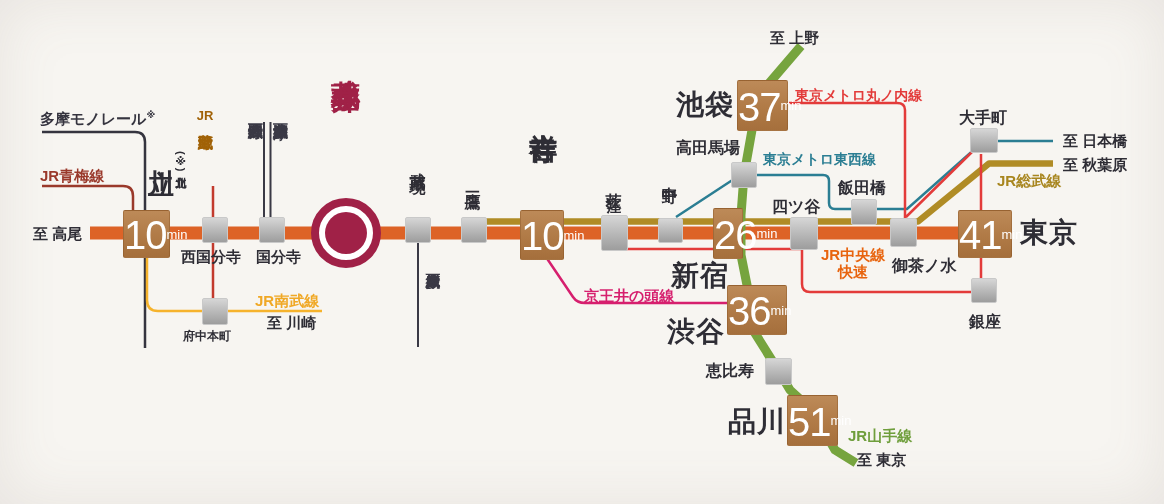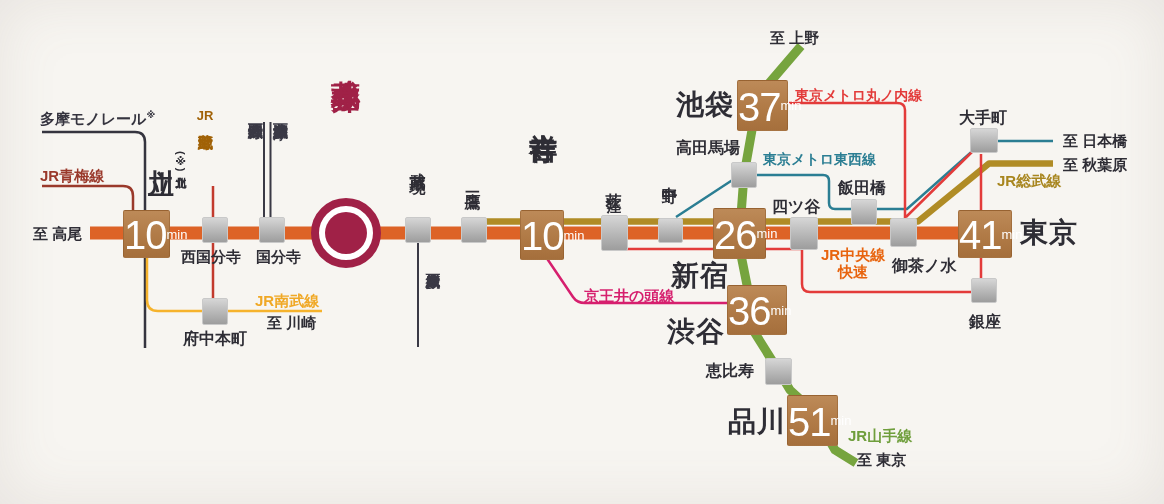--- a/index.html
+++ b/index.html
@@ -86,21 +86,21 @@
   <div class="box" style="left:202px;top:298px;width:26px;height:27px"></div>
 
   <div class="badge" style="left:123px;top:210px;width:47px;height:48px">
     <span class="num">10</span>
     <span class="unit">min</span>
   </div>
   <div class="badge" style="left:520px;top:210px;width:44px;height:50px">
     <span class="num">10</span>
     <span class="unit">min</span>
   </div>
-  <div class="badge" style="left:713px;top:208px;width:53px;height:51px">
+  <div class="badge" style="left:713px;top:208px;width:30px;height:51px">
     <span class="num">26</span>
     <span class="unit">min</span>
   </div>
   <div class="badge" style="left:737px;top:80px;width:51px;height:51px">
     <span class="num">37</span>
     <span class="unit">min</span>
   </div>
   <div class="badge" style="left:727px;top:285px;width:60px;height:50px">
     <span class="num">36</span>
     <span class="unit">min</span>
@@ -124,21 +124,21 @@
   <div class="lbl v" style="left:175px;top:151px;font-size:11px;font-weight:700">(※立川北)</div>
   <div class="lbl v" style="left:527px;top:112px;font-size:28px">吉祥寺</div>
   <div class="lbl big" style="left:671px;top:261px">新宿</div>
   <div class="lbl big" style="left:676px;top:90px">池袋</div>
   <div class="lbl big" style="left:667px;top:317px">渋谷</div>
   <div class="lbl big" style="left:728px;top:407px">品川</div>
   <div class="lbl big" style="left:1020px;top:218px">東京</div>
 
   <div class="lbl" style="left:181px;top:249px">西国分寺</div>
   <div class="lbl" style="left:256px;top:249px">国分寺</div>
-  <div class="lbl" style="left:183px;top:330px;font-size:16px">府中本町</div>
+  <div class="lbl" style="left:183px;top:330px;font-size:12px">府中本町</div>
   <div class="lbl v" style="left:409px;top:160px;font-size:16px;letter-spacing:2px">武蔵境</div>
   <div class="lbl v" style="left:464px;top:178px;font-size:16px;letter-spacing:2px">三鷹</div>
   <div class="lbl v" style="left:605px;top:180px;font-size:16px;letter-spacing:2px">荻窪</div>
   <div class="lbl v" style="left:661px;top:174px;font-size:16px;letter-spacing:2px">中野</div>
   <div class="lbl" style="left:676px;top:139px;font-size:16px">高田馬場</div>
   <div class="lbl" style="left:772px;top:198px;font-size:16px">四ツ谷</div>
   <div class="lbl" style="left:838px;top:179px;font-size:16px">飯田橋</div>
   <div class="lbl" style="left:892px;top:257px;font-size:16px">御茶ノ水</div>
   <div class="lbl" style="left:959px;top:109px;font-size:16px">大手町</div>
   <div class="lbl" style="left:969px;top:313px;font-size:16px">銀座</div>

